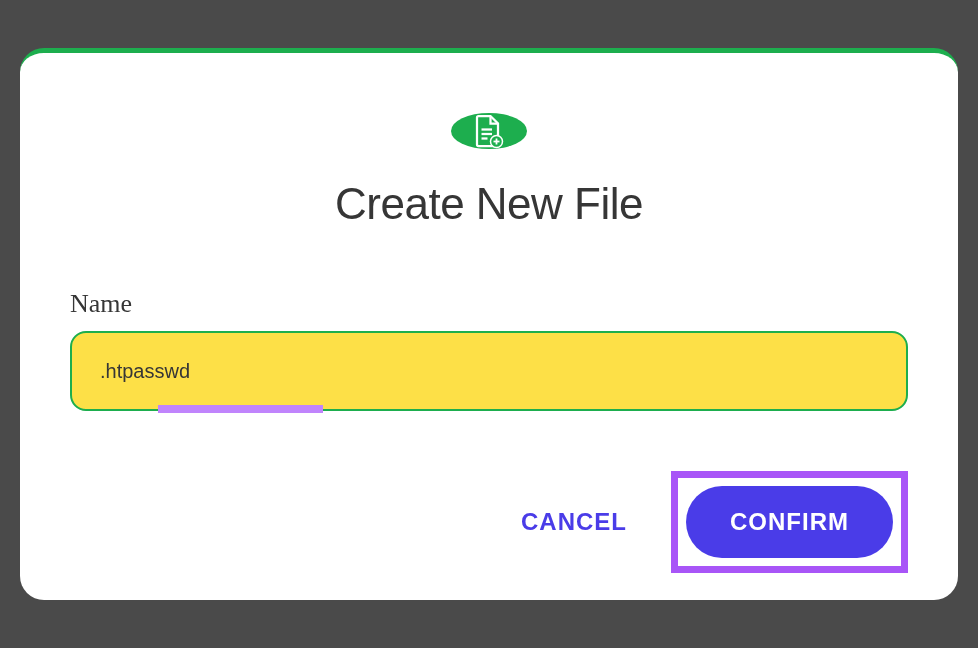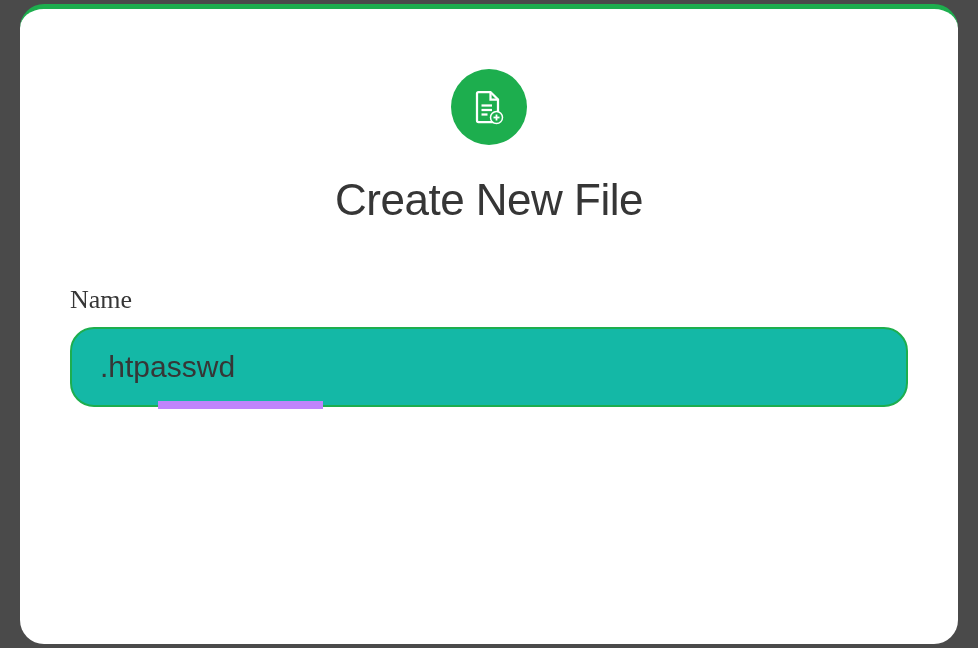--- a/index.html
+++ b/index.html
@@ -15,21 +15,21 @@
       font-family: 'Segoe UI', -apple-system, BlinkMacSystemFont, sans-serif;
       display: flex;
       align-items: center;
       justify-content: center;
       overflow: hidden;
     }
     
     .modal {
       background: white;
       width: 938px;
-      height: 640px;
+      height: 552px;
       border-radius: 24px;
       border-top: 5px solid #1dae4e;
       padding: 60px 50px 40px 50px;
       display: flex;
       flex-direction: column;
       position: relative;
     }
     
     .icon-circle {
       width: 76px;
@@ -67,27 +67,27 @@
     .input-wrapper {
       position: relative;
       display: inline-block;
       width: 100%;
     }
     
     .name-input {
       width: 100%;
       height: 80px;
       border: 2px solid #1dae4e;
-      border-radius: 24px;
+      border-radius: 16px;
       padding: 0 28px;
-      font-size: 30px;
+      font-size: 20px;
       color: #363636;
       font-family: inherit;
       outline: none;
-      background: #14b8a6;
+      background: #fde047;
     }
     
     .underline-highlight {
       position: absolute;
       left: 88px;
       top: 74px;
       width: 165px;
       height: 8px;
       background: #c084fc;
     }
@@ -151,14 +151,20 @@
 
   <h1 class="title">Create New File</h1>
 
   <label class="field-label">Name</label>
 
   <div class="input-wrapper">
     <input type="text" class="name-input" value=".htpasswd" style="">
     <div class="underline-highlight"></div>
   </div>
 
+  <div class="button-row">
+    <button class="cancel-btn">CANCEL</button>
+    <div class="confirm-wrapper">
+      <button class="confirm-btn">CONFIRM</button>
+    </div>
+  </div>
 
 </div>
 
 </body></html>

